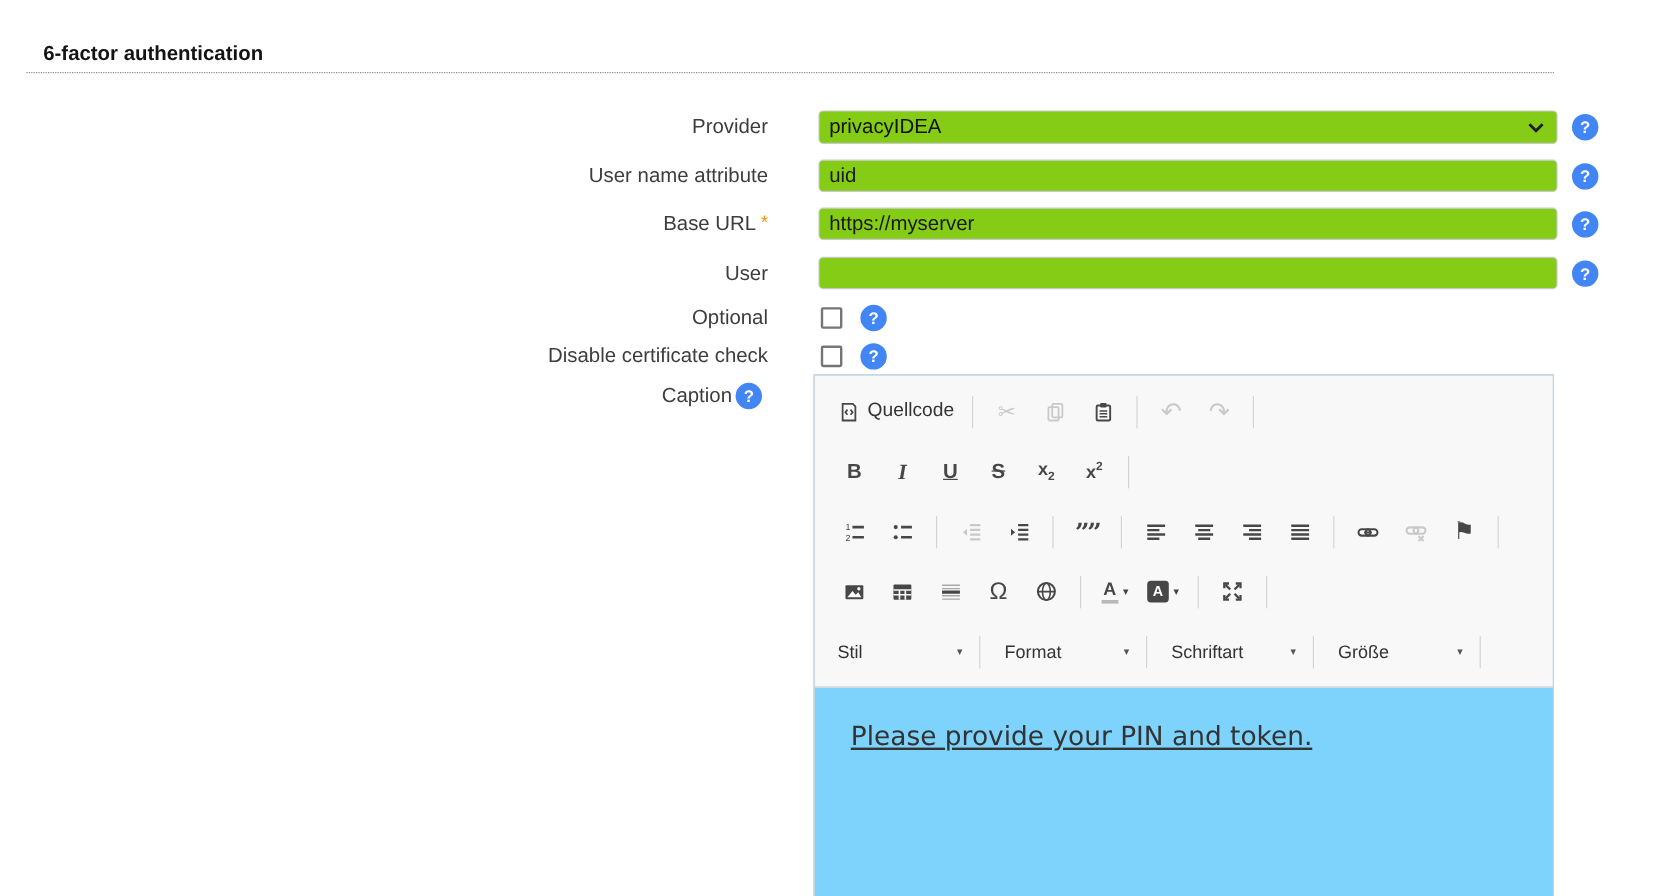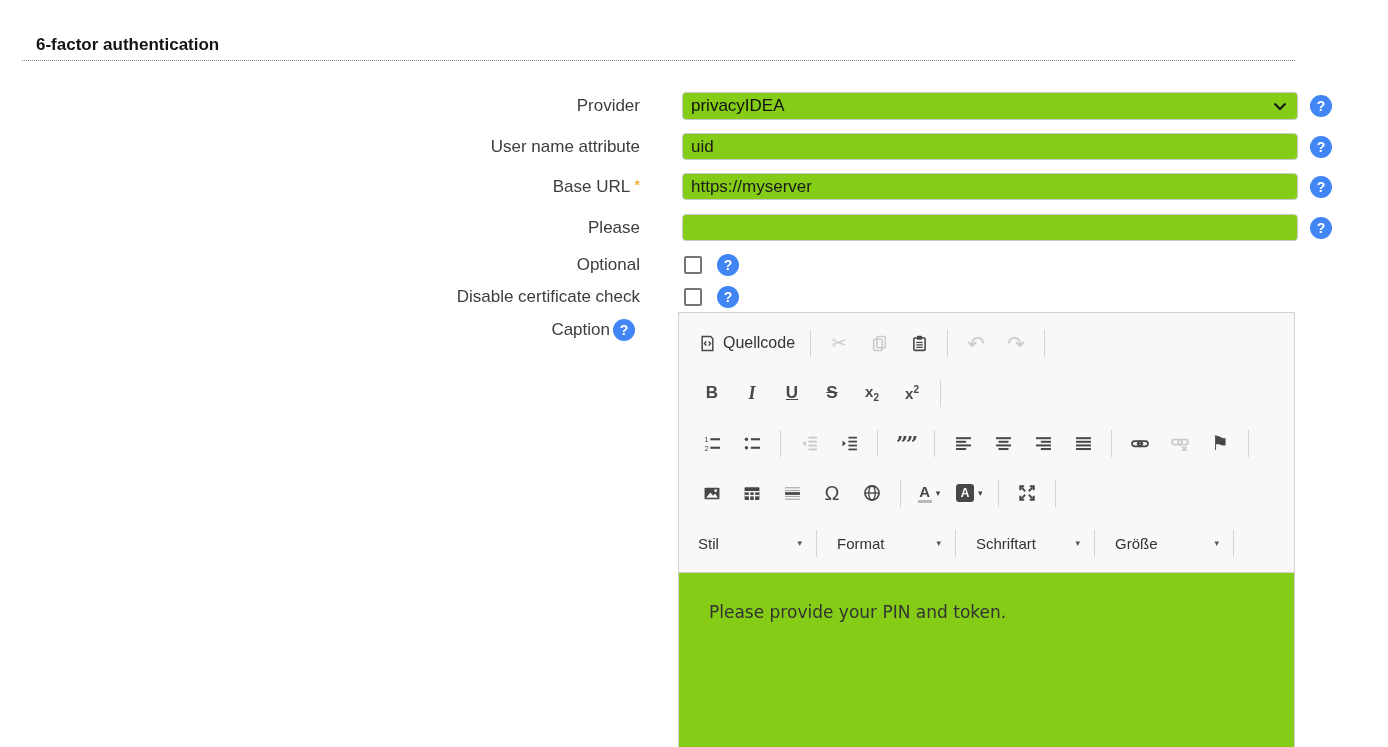--- a/index.html
+++ b/index.html
@@ -52,21 +52,21 @@
   .caption-row {
     position:absolute; left:0; top:318px; width:635px; height:24px;
     display:flex; justify-content:flex-end; align-items:center; gap:3px;
   }
   .caption-row .cap-label { font-size:17px; color:#3d3d3d; }
   .caption-row .help { position:static; transform:none; }
 
   
   .editor {
     position:absolute; left:678px; top:312px; width:617px; height:436px;
-    border:1px solid #d1d1d1; background:#84cc16;
+    border:1px solid #d1d1d1; background:#7dd3fc;
   }
   .toolbar {
     background:#f8f8f8; border-bottom:1px solid #d1d1d1;
     padding:5px 10px 4px 13px;
   }
   .tb-row { height:50px; display:flex; align-items:center; }
   .tbtn {
     min-width:30px; height:32px; margin:0 5px; padding:0 2px;
     display:flex; align-items:center; justify-content:center;
     color:#474747; cursor:pointer; border-radius:2px;
@@ -94,21 +94,21 @@
   .caret { font-size:9px; color:#444; margin-left:4px; }
   .combo {
     width:112px; height:32px; display:flex; align-items:center; justify-content:space-between;
     padding:0 4px; margin:0 2px 0 8px; cursor:pointer;
   }
   .combo .combo-label { font-size:15px; color:#333; }
   .combo .caret { color:#555; }
 
   .ed-content { padding:0 30px; font-family:"DejaVu Sans", sans-serif; }
   .ed-h { margin:31px 0 0 0; font-size:27px; font-weight:400; color:#333333; }
-  .ed-p { margin:29px 0 0 0; font-size:17px; color:#333333; }
+  .ed-p { margin:29px 0 0 0; font-size:22px; color:#333333;text-decoration:underline; }
 
   svg.ic { display:block; }
   svg.ic .st { stroke:currentColor; fill:none; }
   svg.ic .fl { fill:currentColor; }
 </style>
 </head>
 <body>
 
 <div class="section-title">6-factor authentication</div>
 <div class="section-rule"></div>
@@ -130,21 +130,21 @@
   <span class="help">?</span>
 </div>
 
 <div class="row" style="top:173px;height:27px;">
   <span class="flabel"><span>Base URL</span><span class="req">*</span></span>
   <input class="ctrl" type="text" value="https://myserver" style="">
   <span class="help">?</span>
 </div>
 
 <div class="row" style="top:214px;height:27px;">
-  <span class="flabel">Please</span>
+  <span class="flabel">User</span>
   <input class="ctrl" type="text" value="" style="">
   <span class="help">?</span>
 </div>
 
 <div class="row" style="top:252px;height:26px;">
   <span class="flabel">Optional</span>
   <input type="checkbox" class="checkbox" style="">
   <span class="help inline-cb">?</span>
 </div>
 

